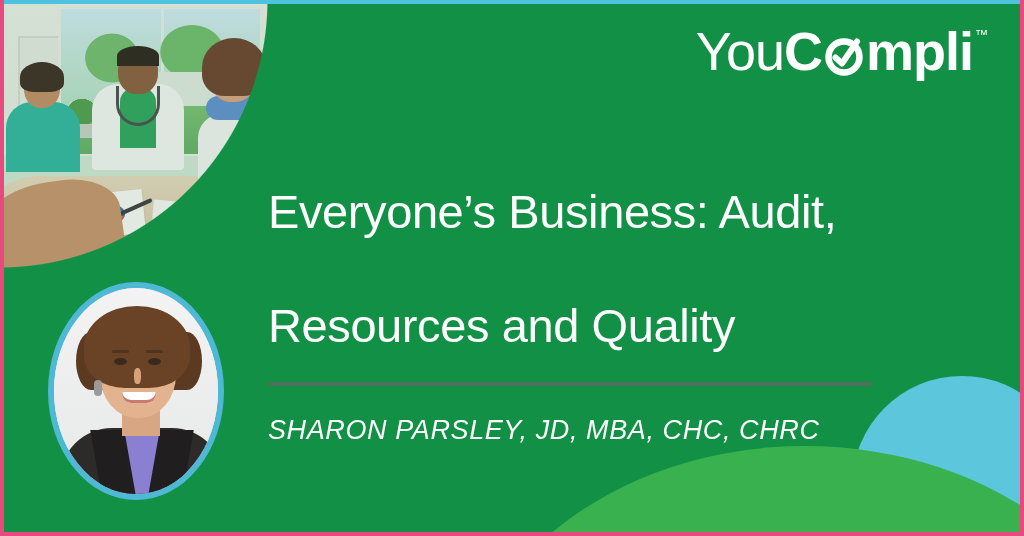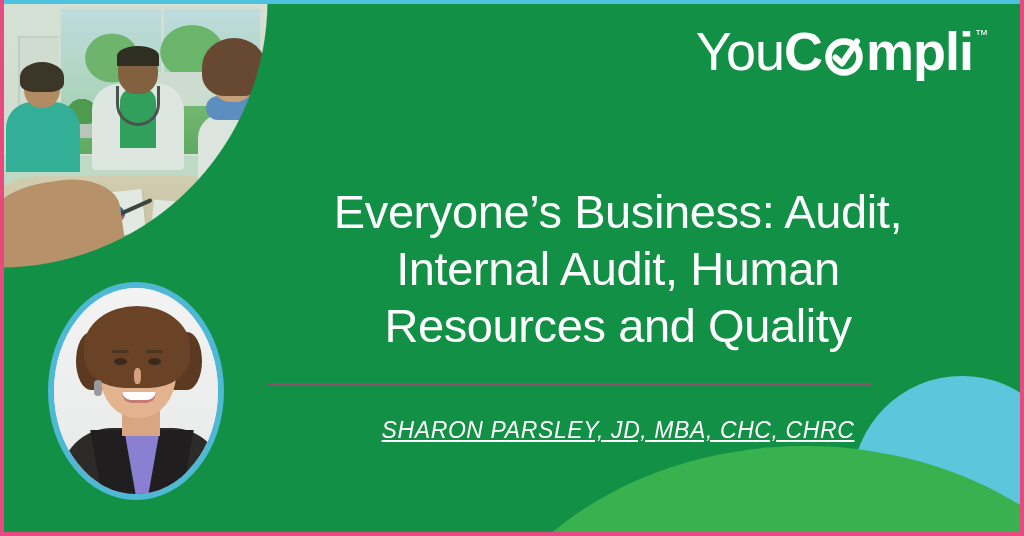--- a/index.html
+++ b/index.html
@@ -10,21 +10,20 @@
     font-family: "Liberation Sans", sans-serif;
     overflow: hidden;
   }
 
   .banner {
     position: relative;
     width: 1024px;
     height: 536px;
     background: #129146;
     overflow: hidden;
-    text-align: center;
   }
 
   
   .border-top {
     position: absolute; left: 0; top: 0;
     width: 1024px; height: 4px;
     background: #4ec3e0;
     z-index: 40;
   }
   .border-bottom {
@@ -253,24 +252,23 @@
   .divider {
     margin-top: 29px;
     width: 604px;
     height: 2px;
     background: #8a4f6a;
   }
   .speaker {
     margin-top: 30px;
     color: #ffffff;
     font-style: italic;
-    font-size: 23px;
+    font-size: 27px;
     line-height: 30px;
     letter-spacing: 0.6px;
-    text-decoration: underline;
   }
 </style>
 </head>
 <body>
 
 <div class="banner">
 
   <div class="arc-lightgreen"></div>
   <div class="circle-teal-br"></div>
 
@@ -350,21 +348,21 @@
           <path d="M14.5 26.5 L21 32.5 L36 10.5" fill="none" stroke="#129146" stroke-width="2.2" stroke-linecap="round" stroke-linejoin="round" opacity="0"></path>
         </svg>
       </span><span class="bold">mpli</span></div>
     <div class="logo-tm">™</div>
   </div>
 
   <div class="content">
     <h1 class="headline">
       <br>
       <span>Everyone’s Business: Audit,</span><br>
-      <span>Internal Audit, Human</span><br>
+      <br>
       <span>Resources and Quality</span>
     </h1>
     <div class="divider"></div>
     <div class="speaker">SHARON PARSLEY, JD, MBA, CHC, CHRC</div>
   </div>
 
   <div class="border-top"></div>
   <div class="border-bottom"></div>
   <div class="border-left"></div>
   <div class="border-right"></div>

